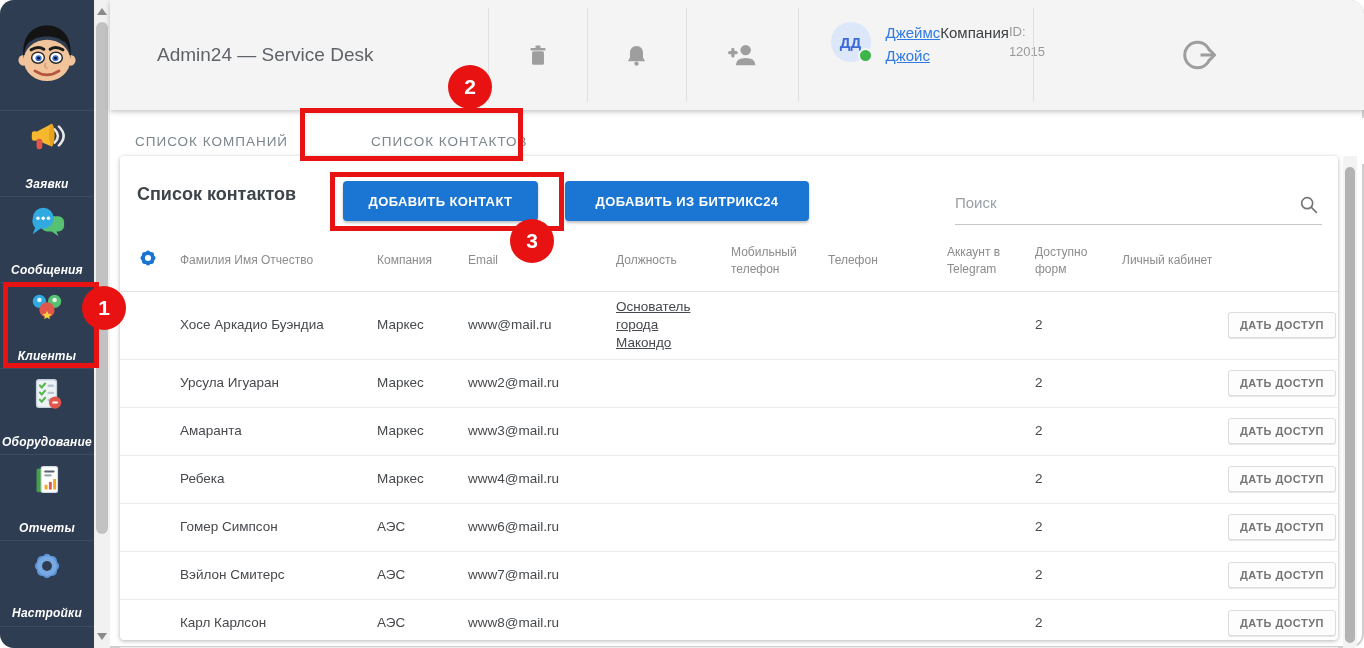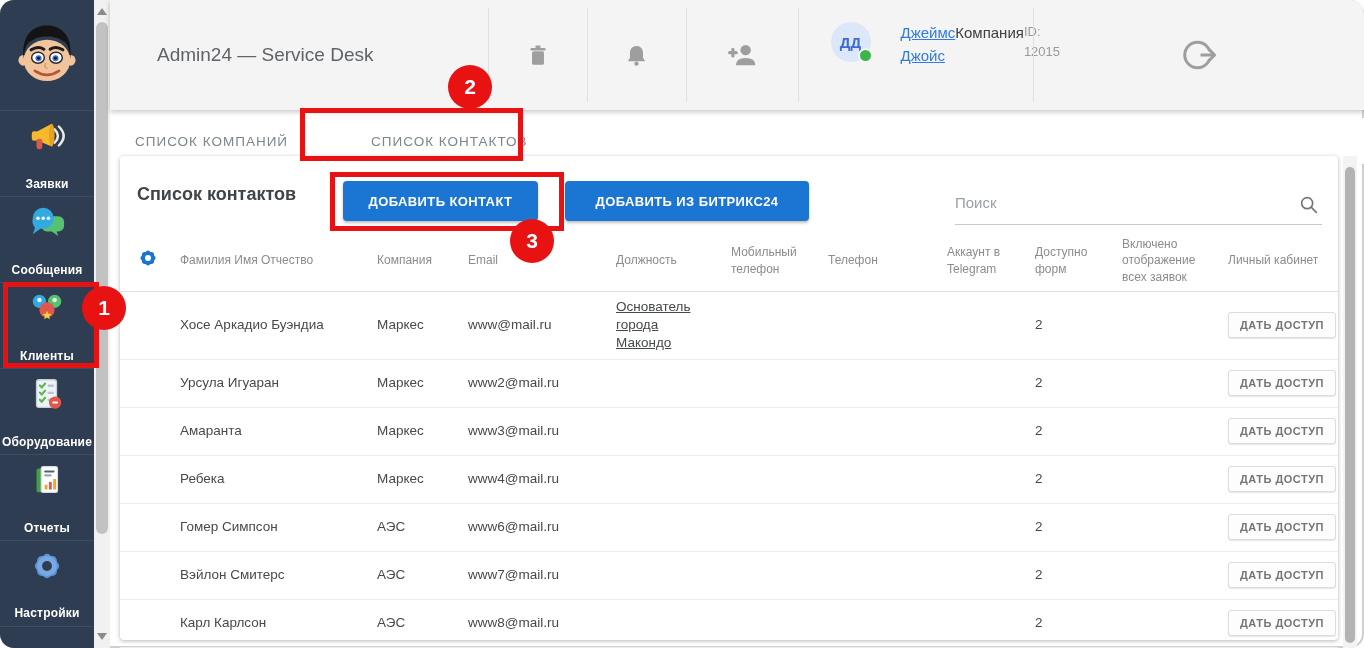--- a/index.html
+++ b/index.html
@@ -6,36 +6,36 @@
   .viewport{position:relative;width:1364px;height:648px;overflow:hidden;border-radius:14px;
     box-shadow:inset 0 0 0 2px #cfcfcf;background:#ffffff;}
 
   
   .sidebar{position:absolute;left:0;top:0;width:94px;height:648px;background:#2e3d51;}
   .avatar-box{position:absolute;left:0;top:0;width:94px;height:108px;display:flex;align-items:center;justify-content:center;}
   .side-items{position:absolute;left:0;top:110px;width:94px;}
   .side-item{height:85px;display:flex;flex-direction:column;align-items:center;justify-content:center;
     border-bottom:1px solid #3c4c61;cursor:pointer;}
   .side-item:first-child{border-top:1px solid #3c4c61;}
-  .side-label{color:#ffffff;font-size:12px;font-weight:bold;margin-top:22px;letter-spacing:.2px;}
+  .side-label{color:#ffffff;font-size:12px;font-weight:bold;margin-top:22px;letter-spacing:.2px;font-style:italic;}
 
   
   .lscroll{position:absolute;left:94px;top:0;width:16px;height:648px;background:#f1f1f1;}
   .lscroll .thumb{position:absolute;left:2px;top:22px;width:12px;height:512px;background:#c2c2c2;border-radius:6px;}
   .arrow-up{position:absolute;left:3px;top:8px;width:0;height:0;border-left:5px solid transparent;border-right:5px solid transparent;border-bottom:7px solid #8a8a8a;}
   .arrow-down{position:absolute;left:3px;bottom:8px;width:0;height:0;border-left:5px solid transparent;border-right:5px solid transparent;border-top:7px solid #8a8a8a;}
 
   
   .header{position:absolute;left:110px;top:0;width:1254px;height:110px;background:#f4f4f4;
     box-shadow:0 2px 5px rgba(0,0,0,.22);z-index:5;display:flex;align-items:stretch;}
   .header-title{align-self:center;margin-left:47px;font-size:19px;color:#5f6368;flex:1;}
   .hcell{display:flex;align-items:center;justify-content:center;border-left:1px solid #e0e0e0;margin:8px 0;}
   .hcell.icon-cell{width:98px;cursor:pointer;}
   .hcell.icon-cell.wide{width:111px;}
-  .user-cell{width:235px;justify-content:flex-start;padding-left:32px;box-sizing:border-box;gap:30px;align-items:flex-start;padding-top:14px;}
+  .user-cell{width:235px;justify-content:flex-start;padding-left:32px;box-sizing:border-box;gap:15px;align-items:flex-start;padding-top:14px;}
   .user-avatar{position:relative;width:40px;height:40px;border-radius:50%;background:#dce7f9;display:flex;align-items:center;justify-content:center;
     color:#3d6bd6;font-size:15px;font-weight:bold;flex:none;}
   .status-dot{position:absolute;right:-2px;bottom:-1px;width:11px;height:11px;border-radius:50%;background:#3cb54a;border:2px solid #f4f4f4;}
   .user-meta{display:flex;line-height:1.5;}
   .user-name{color:#2f7ae5;font-size:15px;text-decoration:underline;cursor:pointer;}
   .user-company{color:#3c4043;font-size:15px;}
   .user-id{color:#9a9a9a;font-size:13px;}
   .logout-cell{flex:1;cursor:pointer;}
 
   
@@ -277,21 +277,20 @@
         </svg>
       </div>
       <div class="th">Фамилия Имя Отчество</div>
       <div class="th">Компания</div>
       <div class="th">Email</div>
       <div class="th">Должность</div>
       <div class="th">Мобильный телефон</div>
       <div class="th">Телефон</div>
       <div class="th"><span class="narrow">Аккаунт в Telegram</span></div>
       <div class="th">Доступно форм</div>
-      <div class="th">Включено отображение всех заявок</div>
       <div class="th">Личный кабинет</div>
     </div>
 
     <div class="tbody">
       <div class="trow tgrid">
         <div class="td"></div>
         <div class="td">Хосе Аркадио Буэндиа</div>
         <div class="td">Маркес</div>
         <div class="td">www@mail.ru</div>
         <div class="td"><span class="poswrap">Основатель города Макондо</span></div>

